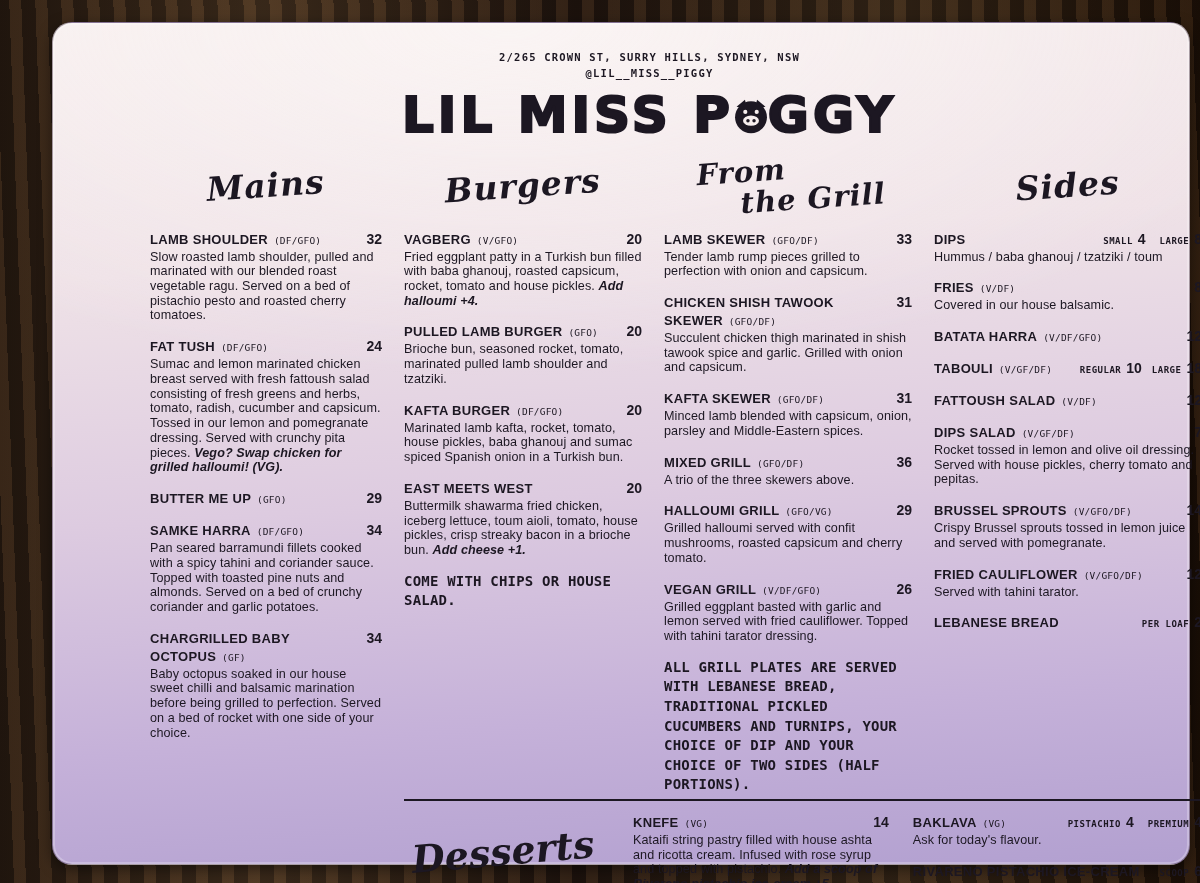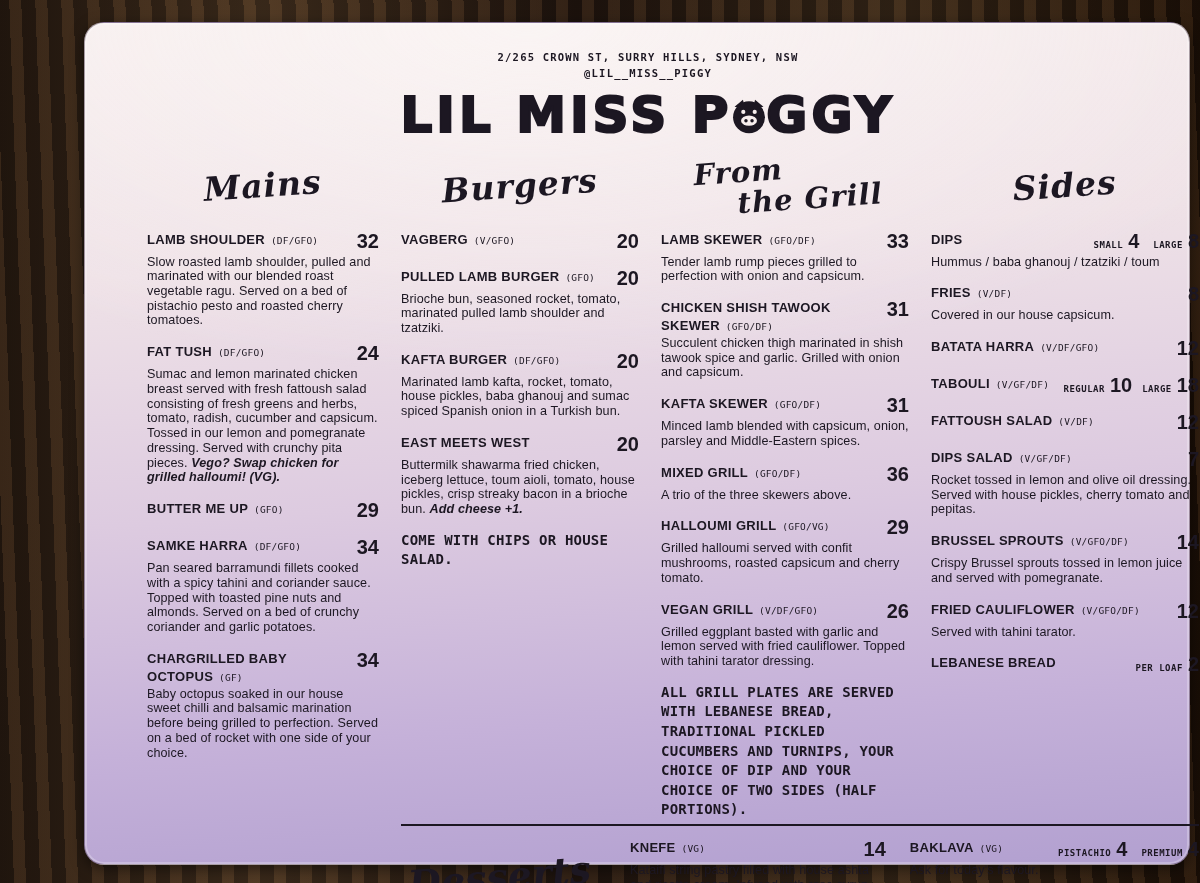--- a/index.html
+++ b/index.html
@@ -14,23 +14,22 @@
     background: repeating-linear-gradient(88deg, rgba(0,0,0,.25) 0 14px, rgba(120,85,50,.18) 14px 26px);
   }
   .menu-card{
     position:absolute; left:52px; right:10px; top:22px; bottom:18px;
     border-radius:20px;
     background:
       radial-gradient(120% 70% at 40% 0%, rgba(255,252,250,.55), rgba(255,255,255,0) 60%),
       linear-gradient(176deg, #f6eded 0%, #efe2e7 28%, #ddcbe0 55%, #c5b1d9 80%, #b2a0d0 100%);
     border:1px solid rgba(70,55,70,.45);
     box-shadow: inset 0 0 0 2px rgba(255,255,255,.25), 0 4px 14px rgba(0,0,0,.5);
-    padding:26px 40px 0 62px;
+    padding:26px 40px 0 97px;
     color:#1c1722;
-    margin-left:32px;
   }
   .top-block{ text-align:center; }
   .address{
     font-family:"DejaVu Sans Mono", monospace;
     font-size:10.5px; letter-spacing:1.2px; line-height:1.55; font-weight:700;
   }
   .logo{
     margin-top:4px;
     font-family:"DejaVu Sans", sans-serif;
     font-weight:bold; font-size:50px; letter-spacing:4px;
@@ -72,21 +71,21 @@
   .item{ margin-bottom:14px; }
   .item-head{ display:flex; justify-content:center; align-items:flex-start; gap:8px; }
   .item-title{ flex:1; }
   .item-name{ font-size:13px; font-weight:bold; letter-spacing:.3px; }
   .item-tags{ font-family:"DejaVu Sans Mono", monospace; font-size:9.5px; letter-spacing:.2px; }
   .item-tags-below{ font-family:"DejaVu Sans Mono", monospace; font-size:9.5px; margin-top:1px; }
   .item-prices{ display:flex; gap:10px; align-items:baseline; flex-shrink:0; }
   .item-prices.stack{ flex-direction:row; gap:14px; align-items:flex-end; }
   .price-pair{ white-space:nowrap; }
   .price-label{ font-family:"DejaVu Sans Mono", monospace; font-size:9px; font-weight:700; letter-spacing:.5px; margin-right:5px; }
-  .price-value{ font-size:20px; font-weight:bold; }
+  .price-value{ font-size:14px; font-weight:bold; }
   .item-desc{ font-size:12.6px; line-height:1.17; margin-top:2px; letter-spacing:.1px; }
   .desc-bold{ font-weight:bold; font-style:italic; }
   .footnote{
     font-family:"DejaVu Sans Mono", monospace;
     font-size:14px; line-height:1.4; letter-spacing:.2px; font-weight:700; margin-top:4px;
   }
 </style>
 </head>
 <body>
 
@@ -162,20 +161,21 @@
     <div class="col-burgers">
       <div class="script-heading">Burgers</div>
       <div id="burgers-items">
           <div class="item">
             <div class="item-head">
               <div class="item-title"><span class="item-name">VAGBERG</span><span class="item-tags"> (V/GFO)</span></div>
               <div class="item-prices">
                 <span class="price-pair"><span class="price-value">20</span></span>
               </div>
             </div>
+            <p class="item-desc"><span>Fried eggplant patty in a Turkish bun filled with baba ghanouj, roasted capsicum, rocket, tomato and house pickles. </span><span class="desc-bold">Add halloumi +4.</span></p>
           </div>
           <div class="item">
             <div class="item-head">
               <div class="item-title"><span class="item-name">PULLED LAMB BURGER</span><span class="item-tags"> (GFO)</span></div>
               <div class="item-prices">
                 <span class="price-pair"><span class="price-value">20</span></span>
               </div>
             </div>
             <p class="item-desc"><span>Brioche bun, seasoned rocket, tomato, marinated pulled lamb shoulder and tzatziki.</span></p>
           </div>
@@ -278,21 +278,21 @@
             </div>
             <p class="item-desc"><span>Hummus / baba ghanouj / tzatziki / toum</span></p>
           </div>
           <div class="item">
             <div class="item-head">
               <div class="item-title"><span class="item-name">FRIES</span><span class="item-tags"> (V/DF)</span></div>
               <div class="item-prices">
                 <span class="price-pair"><span class="price-value">8</span></span>
               </div>
             </div>
-            <p class="item-desc"><span>Covered in our house capsicum.</span></p>
+            <p class="item-desc"><span>Covered in our house balsamic.</span></p>
           </div>
           <div class="item">
             <div class="item-head">
               <div class="item-title"><span class="item-name">BATATA HARRA</span><span class="item-tags"> (V/DF/GFO)</span></div>
               <div class="item-prices">
                 <span class="price-pair"><span class="price-value">12</span></span>
               </div>
             </div>
           </div>
           <div class="item">

